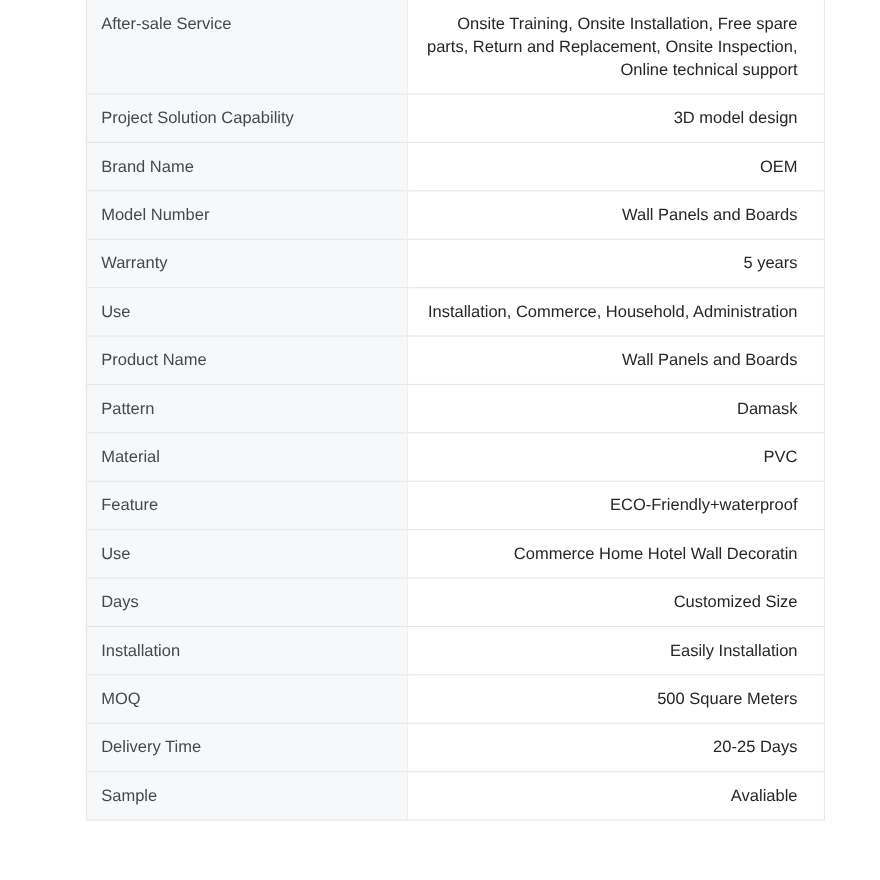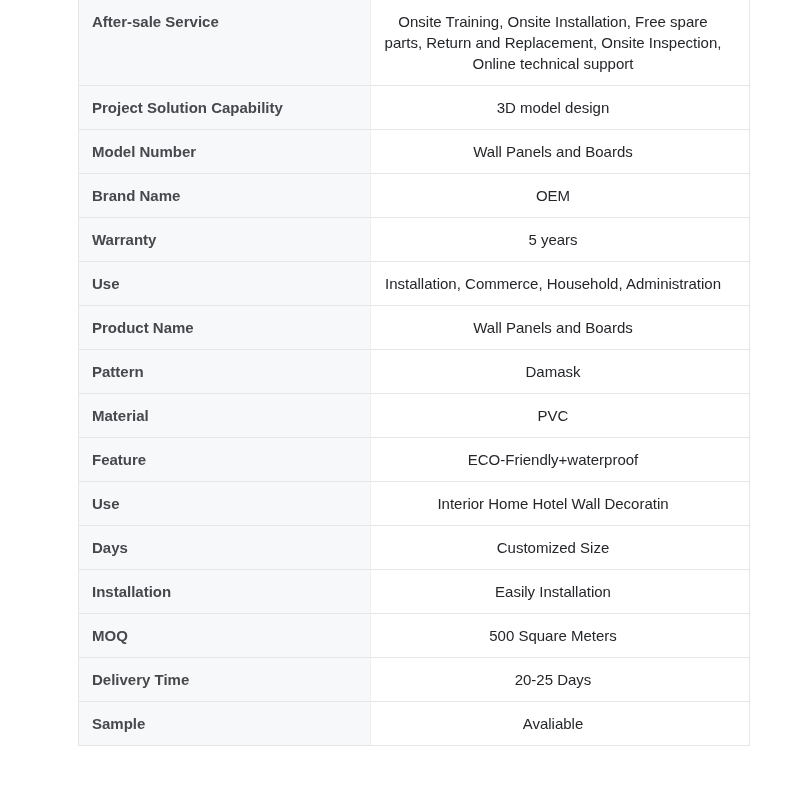--- a/index.html
+++ b/index.html
@@ -32,34 +32,34 @@
   }
   col.c-label { width: 292px; }
   col.c-value { width: 379px; }
   table.spec-table tr {
     border-bottom: 1px solid var(--border);
   }
   table.spec-table th {
     background: var(--label-bg);
     border-right: 1px solid #eceef0;
     color: var(--label-text);
-    font-weight: 700;
+    font-weight: 400;
     font-size: 15px;
     line-height: 21px;
     text-align: left;
     vertical-align: top;
     padding: 11px 12px 11px 13px;
   }
   table.spec-table td {
     background: #ffffff;
     color: var(--value-text);
     font-weight: 400;
     font-size: 15px;
     line-height: 21px;
-    text-align: center;
+    text-align: right;
     vertical-align: top;
     padding: 11px 24px 11px 10px;
   }
 </style>
 </head>
 <body>
 
 <div class="spec-table-wrap">
   <table class="spec-table">
     <colgroup>
@@ -69,26 +69,26 @@
     <tbody id="spec-rows">
         <tr>
           <th>After-sale Service</th>
           <td>Onsite Training, Onsite Installation, Free spare parts, Return and Replacement, Onsite Inspection, Online technical support</td>
         </tr>
         <tr>
           <th>Project Solution Capability</th>
           <td>3D model design</td>
         </tr>
         <tr>
+          <th>Brand Name</th>
+          <td>OEM</td>
+        </tr>
+        <tr>
           <th>Model Number</th>
           <td>Wall Panels and Boards</td>
-        </tr>
-        <tr>
-          <th>Brand Name</th>
-          <td>OEM</td>
         </tr>
         <tr>
           <th>Warranty</th>
           <td>5 years</td>
         </tr>
         <tr>
           <th>Use</th>
           <td>Installation, Commerce, Household, Administration</td>
         </tr>
         <tr>
@@ -102,21 +102,21 @@
         <tr>
           <th>Material</th>
           <td>PVC</td>
         </tr>
         <tr>
           <th>Feature</th>
           <td>ECO-Friendly+waterproof</td>
         </tr>
         <tr>
           <th>Use</th>
-          <td>Interior Home Hotel Wall Decoratin</td>
+          <td>Commerce Home Hotel Wall Decoratin</td>
         </tr>
         <tr>
           <th>Days</th>
           <td>Customized Size</td>
         </tr>
         <tr>
           <th>Installation</th>
           <td>Easily Installation</td>
         </tr>
         <tr>

